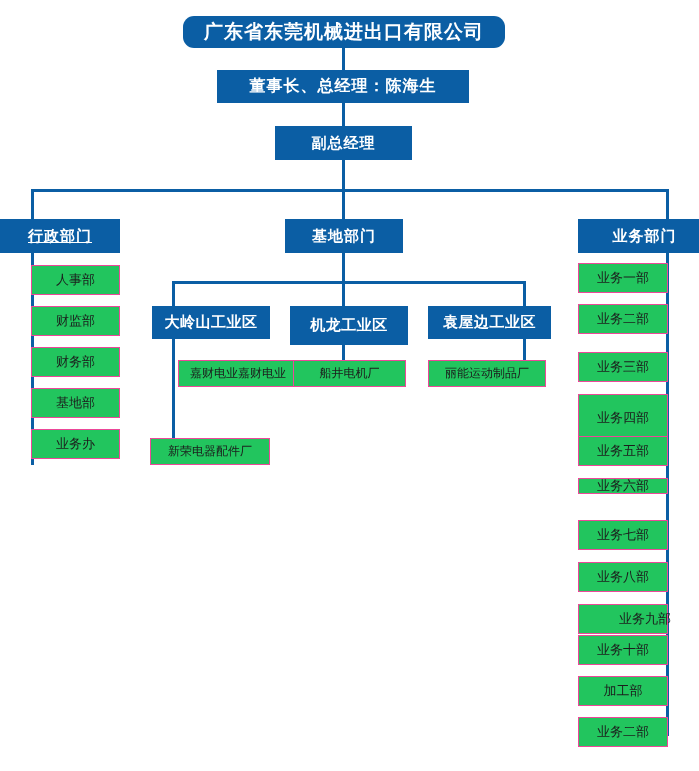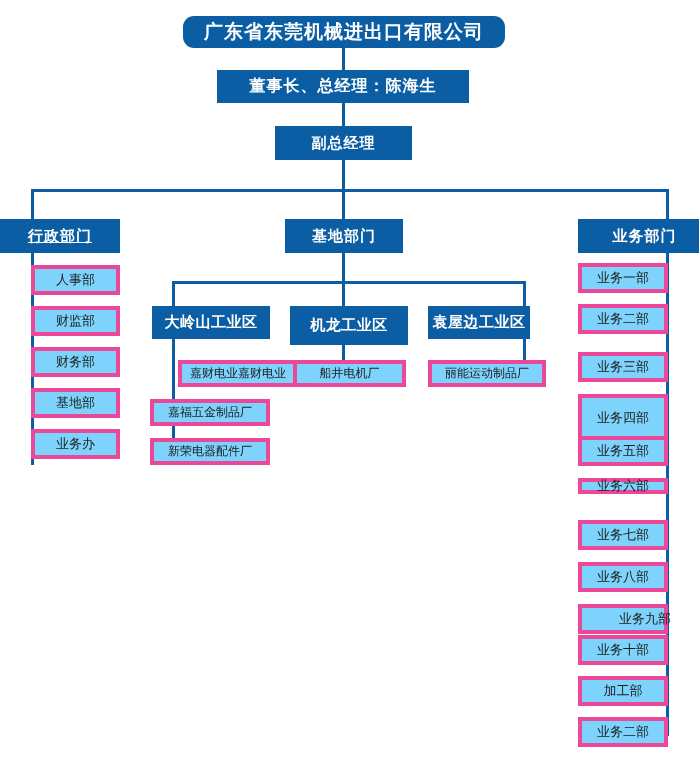--- a/index.html
+++ b/index.html
@@ -32,23 +32,23 @@
   
   .node.filled {
     background: #0B5EA4;
     color: #ffffff;
     font-weight: bold;
     border: none;
   }
 
   
   .node.outline {
-    background: #7dd3fc;
+    background: #22c55e;
     color: #1c1c1c;
-    border: 4px solid #ec4899;
+    border: 1px solid #ec4899;
     font-weight: normal;
   }
 
   
   .ln {
     position: absolute;
     background: #0B5EA4;
   }
   .ln.v { width: 3px; }
   .ln.h { height: 3px; }
@@ -103,28 +103,27 @@
 
   <div class="ln h" style="left:172px; top:281px; width:354px;"></div>
 
   <div class="ln v" style="left:172px; top:281px; height:25px;"></div>
   <div class="ln v" style="left:342px; top:281px; height:25px;"></div>
   <div class="ln v" style="left:523px; top:281px; height:25px;"></div>
 
   <div class="node filled t-zone" style="left:152px; top:306px; width:118px; height:33px;">大岭山工业区</div>
   <div class="ln v" style="left:172px; top:339px; height:113px;"></div>
   <div class="node outline t-leaf-s" style="left:150px; top:360px; width:120px; height:27px;margin-left:28px;">嘉财电业嘉财电业</div>
-  <div class="node outline t-leaf-s" style="left:150px; top:399px; width:120px; height:27px;">嘉福五金制品厂</div>
   <div class="node outline t-leaf-s" style="left:150px; top:438px; width:120px; height:27px;">新荣电器配件厂</div>
 
   <div class="node filled t-zone" style="left:290px; top:306px; width:118px; height:39px;">机龙工业区</div>
   <div class="ln v" style="left:342px; top:339px; height:23px;"></div>
   <div class="node outline t-leaf-s" style="left:293px; top:360px; width:113px; height:27px;">船井电机厂</div>
 
-  <div class="node filled t-zone" style="left:428px; top:306px; width:102px; height:33px;">袁屋边工业区</div>
+  <div class="node filled t-zone" style="left:428px; top:306px; width:123px; height:33px;">袁屋边工业区</div>
   <div class="ln v" style="left:523px; top:339px; height:23px;"></div>
   <div class="node outline t-leaf-s" style="left:428px; top:360px; width:118px; height:27px;">丽能运动制品厂</div>
 
   <div class="ln v" style="left:666px; top:253px; height:483px;"></div>
 
   <div class="node outline t-leaf" style="left:578px; top:263px; width:90px; height:30px;">业务一部</div>
   <div class="node outline t-leaf" style="left:578px; top:304px; width:90px; height:30px;">业务二部</div>
   <div class="node outline t-leaf" style="left:578px; top:352px; width:90px; height:30px;">业务三部</div>
   <div class="node outline t-leaf" style="left:578px; top:394px; width:90px; height:48px;">业务四部</div>
   <div class="node outline t-leaf" style="left:578px; top:436px; width:90px; height:30px;">业务五部</div>

